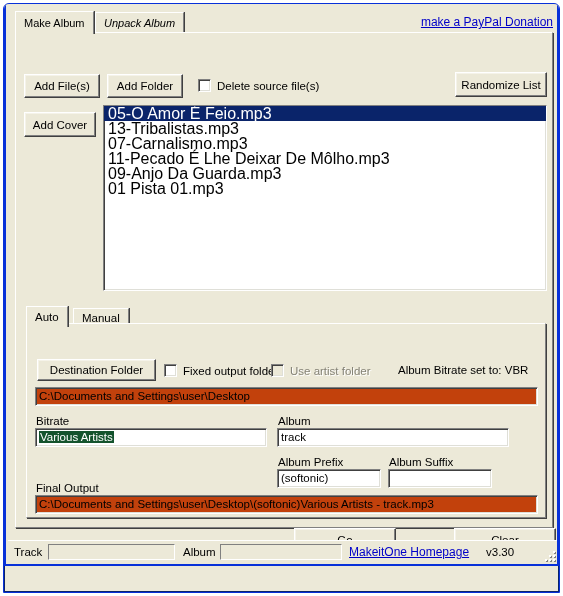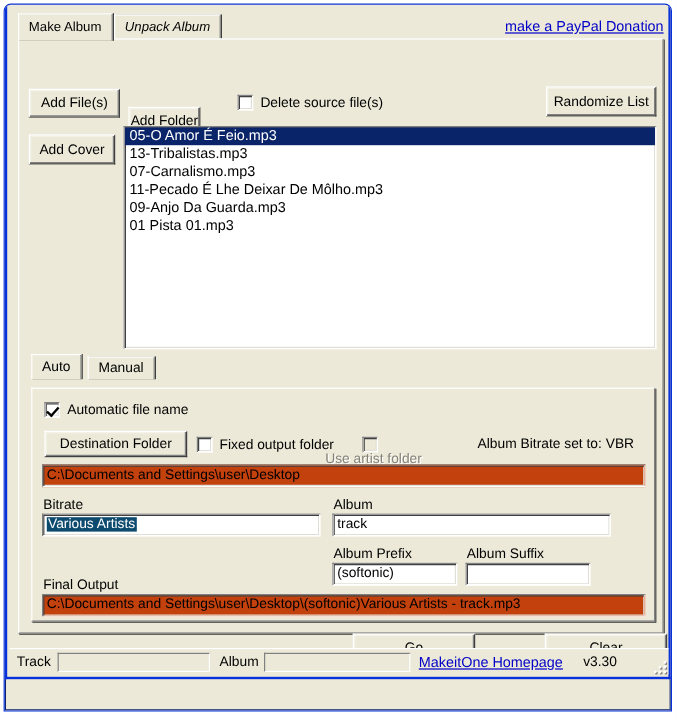--- a/index.html
+++ b/index.html
@@ -184,35 +184,35 @@
     border-color:#808080 #ffffff #ffffff #808080;
     box-shadow: inset 1px 1px 0 #404040, inset -1px -1px 0 #dfdfd8;
     overflow:hidden;
   }
   .readonly { background:#c2410c; }
   .fieldtext {
     position:absolute; left:3px; top:2px;
     font-size:11.5px; color:#000; white-space:nowrap;
     font-family:"Liberation Sans", sans-serif;
   }
-  .fieldtext.sel { background:#0c4a6e; color:#ffffff; padding:0 1px;text-align:right; }
+  .fieldtext.sel { background:#14532d; color:#ffffff; padding:0 1px;text-align:right; }
 
   .lbl { position:absolute; font-size:11.5px; color:#000; white-space:nowrap; }
 
   
   #filelist { left:97px; top:101px; width:444px; height:186px; }
   .lb-item {
     height:15px; line-height:15px;
-    padding-left:4px; font-size:12px; color:#000;
+    padding-left:4px; font-size:16px; color:#000;
     white-space:nowrap; cursor:default;
   }
   .lb-item.selected { background:#0a246a; color:#ffffff; }
 
   
-  #innertabs { position:absolute; left:20px; top:293px; width:520px; height:19px; }
+  #innertabs { position:absolute; left:20px; top:304px; width:520px; height:19px; }
   .itab {
     position:absolute; top:0; height:19px; padding:0 8px;
     line-height:18px; font-size:11.5px; background:#ece9d8;
     border:1px solid #ffffff; border-right-color:#808080; border-bottom:none;
     cursor:default; white-space:nowrap;
   }
   .itab.active { top:-2px; height:21px; line-height:20px; z-index:3; box-shadow:1px 0 0 #404040; }
   .itab.inactive { box-shadow:1px 0 0 #404040; }
 
   #innerpage {
@@ -266,21 +266,21 @@
         <span>Unpack Album</span>
       </div>
       <div class="paypal-link">make a PayPal Donation</div>
     </div>
 
     <div id="tabpage"></div>
 
     <div class="btn" style="left:18px; top:70px; width:76px; height:24px;">
       <span>Add File(s)</span>
     </div>
-    <div class="btn" style="left:101px; top:85px; width:60px; height:24px;">
+    <div class="btn" style="left:101px; top:70px; width:76px; height:24px;">
       <span>Add Folder</span>
     </div>
     <div class="cbrow" style="left:192px; top:75px;">
       <span class="cbox"></span>
       <span class="cblabel">Delete source file(s)</span>
     </div>
     <div class="btn" style="left:449px; top:68px; width:92px; height:25px;">
       <span>Randomize List</span>
     </div>
 
@@ -303,33 +303,29 @@
       <div class="itab active" style="left:0px;">
         <span>Auto</span>
       </div>
       <div class="itab inactive" style="left:47px;">
         <span>Manual</span>
       </div>
     </div>
 
     <div id="innerpage"></div>
 
-    <div class="cbrow" style="left:31px; top:331px;">
-      <span class="cbox checked"></span>
-      <span class="cblabel">Automatic file name</span>
-    </div>
 
     <div class="btn" style="left:31px; top:355px; width:119px; height:22px;">
       <span>Destination Folder</span>
     </div>
     <div class="cbrow" style="left:158px; top:360px;">
       <span class="cbox"></span>
       <span class="cblabel">Fixed output folder</span>
     </div>
-    <div class="cbrow" style="left:265px; top:360px;flex-direction:column;">
+    <div class="cbrow" style="left:265px; top:360px;">
       <span class="cbox disabled"></span>
       <span class="cblabel disabled">Use artist folder</span>
     </div>
     <div class="lbl" style="left:392px; top:360px;">Album Bitrate set to: VBR</div>
 
     <div class="sunken readonly" style="left:29px; top:383px; width:503px; height:19px;">
       <span class="fieldtext">C:\Documents and Settings\user\Desktop</span>
     </div>
 
     <div class="lbl" style="left:30px; top:411px;">Bitrate</div>

